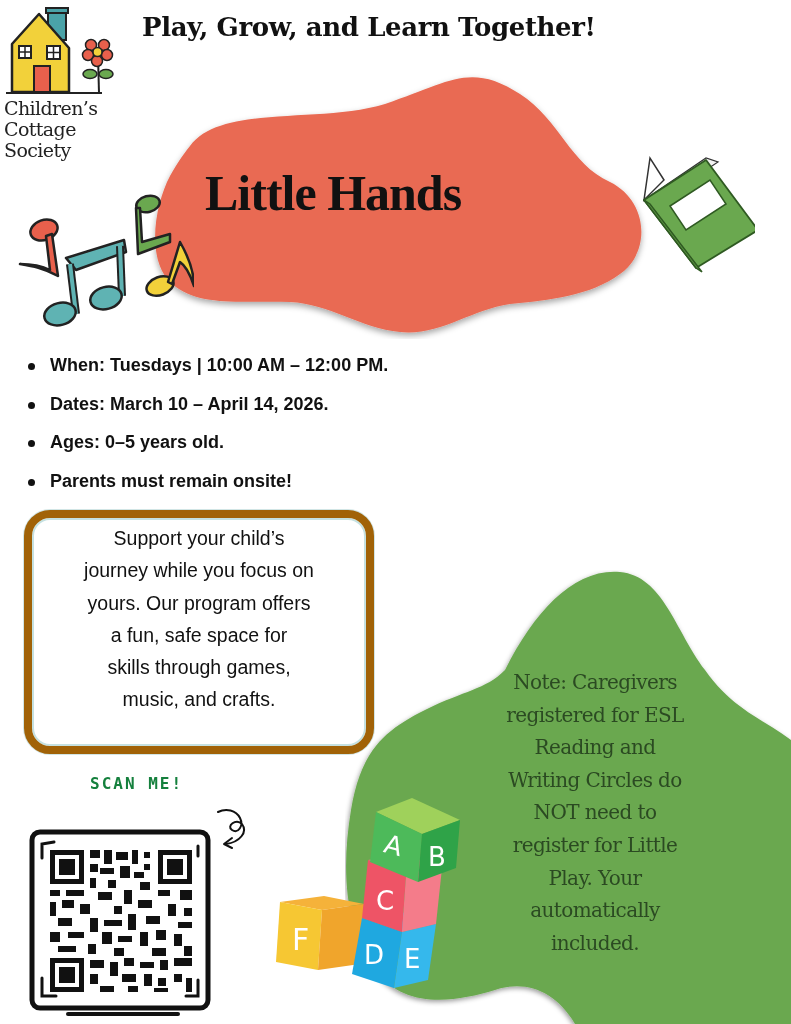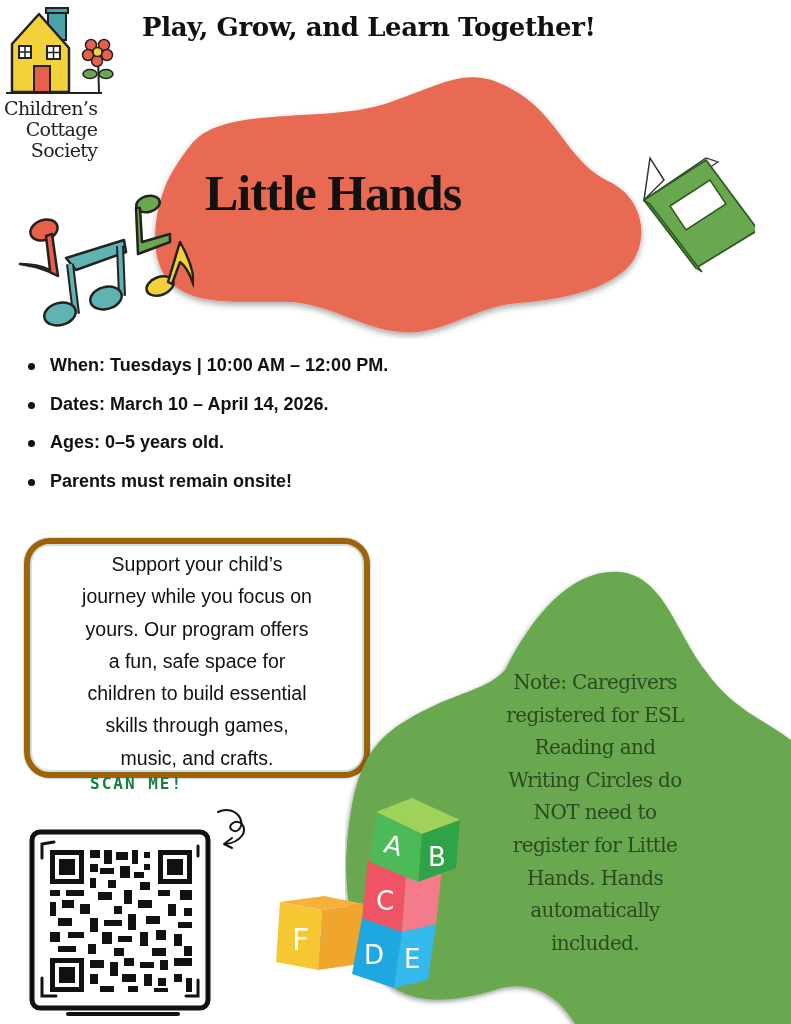--- a/index.html
+++ b/index.html
@@ -9,21 +9,21 @@
       font-family: "Liberation Sans", sans-serif;
       color: #111;
     }
     .abs { position: absolute; }
     
     #logo { left: 2px; top: 4px; width: 112px; height: 160px; }
     #logo-svg { position: absolute; left: 0; top: 0; }
     #logo-text {
       position: absolute; left: 2px; top: 94px;
       font-family: "DejaVu Serif", serif; font-size: 19px; line-height: 21px;
-      letter-spacing: -0.6px; color: #222; font-weight: normal; text-align: right;
+      letter-spacing: -0.6px; color: #222; font-weight: normal;
     }
     #logo-text div { white-space: nowrap; }
 
     
     #tagline {
       left: 142px; top: 12px; width: 510px;
       font-family: "DejaVu Serif", serif; font-weight: bold; font-size: 26px;
       letter-spacing: -0.4px; color: #111; white-space: nowrap;
     }
 
@@ -48,24 +48,23 @@
       position: relative; padding-left: 24px;
     }
     #details li::before {
       content: ""; position: absolute; left: 2px; top: 17px;
       width: 7px; height: 7px; border-radius: 50%; background: #111;
     }
 
     
     #support-box {
       left: 24px; top: 510px; width: 334px; height: 228px;
-      border: 6px solid #a16207; border-radius: 26px;
+      border: 8px solid #a16207; border-radius: 26px;
       box-shadow: inset 0 0 0 2px rgba(90,170,170,0.35), 0 0 0 1px rgba(70,150,150,0.25);
       background: #fff;
-      margin-top: 28px;
     }
     #support-text {
       position: absolute; left: 0; right: 0; top: 4px; text-align: center;
       font-family: "Liberation Sans", sans-serif; font-size: 19.5px;
       line-height: 32.3px; color: #111;
     }
     #support-text div { white-space: nowrap; }
 
     
     #green-blob { left: 345px; top: 570px; }
@@ -175,42 +174,41 @@
   <li>Ages: 0–5 years old.</li>
   <li>Parents must remain onsite!</li>
 </ul>
 
 <div id="support-box" class="abs">
   <div id="support-text">
     <div>Support your child’s</div>
     <div>journey while you focus on</div>
     <div>yours. Our program offers</div>
     <div>a fun, safe space for</div>
-    <div>children to build essential</div>
     <div>skills through games,</div>
     <div>music, and crafts.</div>
   </div>
 </div>
 
 <svg id="green-blob" class="abs" width="446" height="454" viewBox="0 0 446 454">
   <defs>
     <filter id="shadow2" x="-10%" y="-10%" width="120%" height="120%">
       <feDropShadow dx="-1" dy="2" stdDeviation="2.5" flood-color="#000" flood-opacity="0.4"></feDropShadow>
     </filter>
   </defs>
   <path d="M160,100 C190,40 230,-2 275,2 C318,6 330,60 360,100 C388,140 420,150 446,170 L446,454 L230,454 C210,420 180,410 150,420 C110,432 60,440 30,400 C0,360 -4,300 6,240 C16,180 40,160 80,140 C120,120 140,120 160,100 Z" fill="#6aa84f" filter="url(#shadow2)"></path>
 </svg>
 <div id="note-text" class="abs">
   <div>Note: Caregivers</div>
   <div>registered for ESL</div>
   <div>Reading and</div>
   <div>Writing Circles do</div>
   <div>NOT need to</div>
   <div>register for Little</div>
-  <div>Hands. Hands</div>
+  <div>Play. Your</div>
   <div>automatically</div>
   <div>included.</div>
 </div>
 
 <svg id="blocks" class="abs" width="200" height="200" viewBox="0 0 200 200">
 
   <polygon points="8,110 52,104 92,112 50,118" fill="#f5b23a"></polygon>
   <polygon points="8,110 50,118 46,178 4,170" fill="#f6c733"></polygon>
   <polygon points="50,118 92,112 88,172 46,178" fill="#f0a52c"></polygon>
   <text x="20" y="158" font-family="DejaVu Sans, sans-serif" font-size="30" fill="#fff">F</text>

